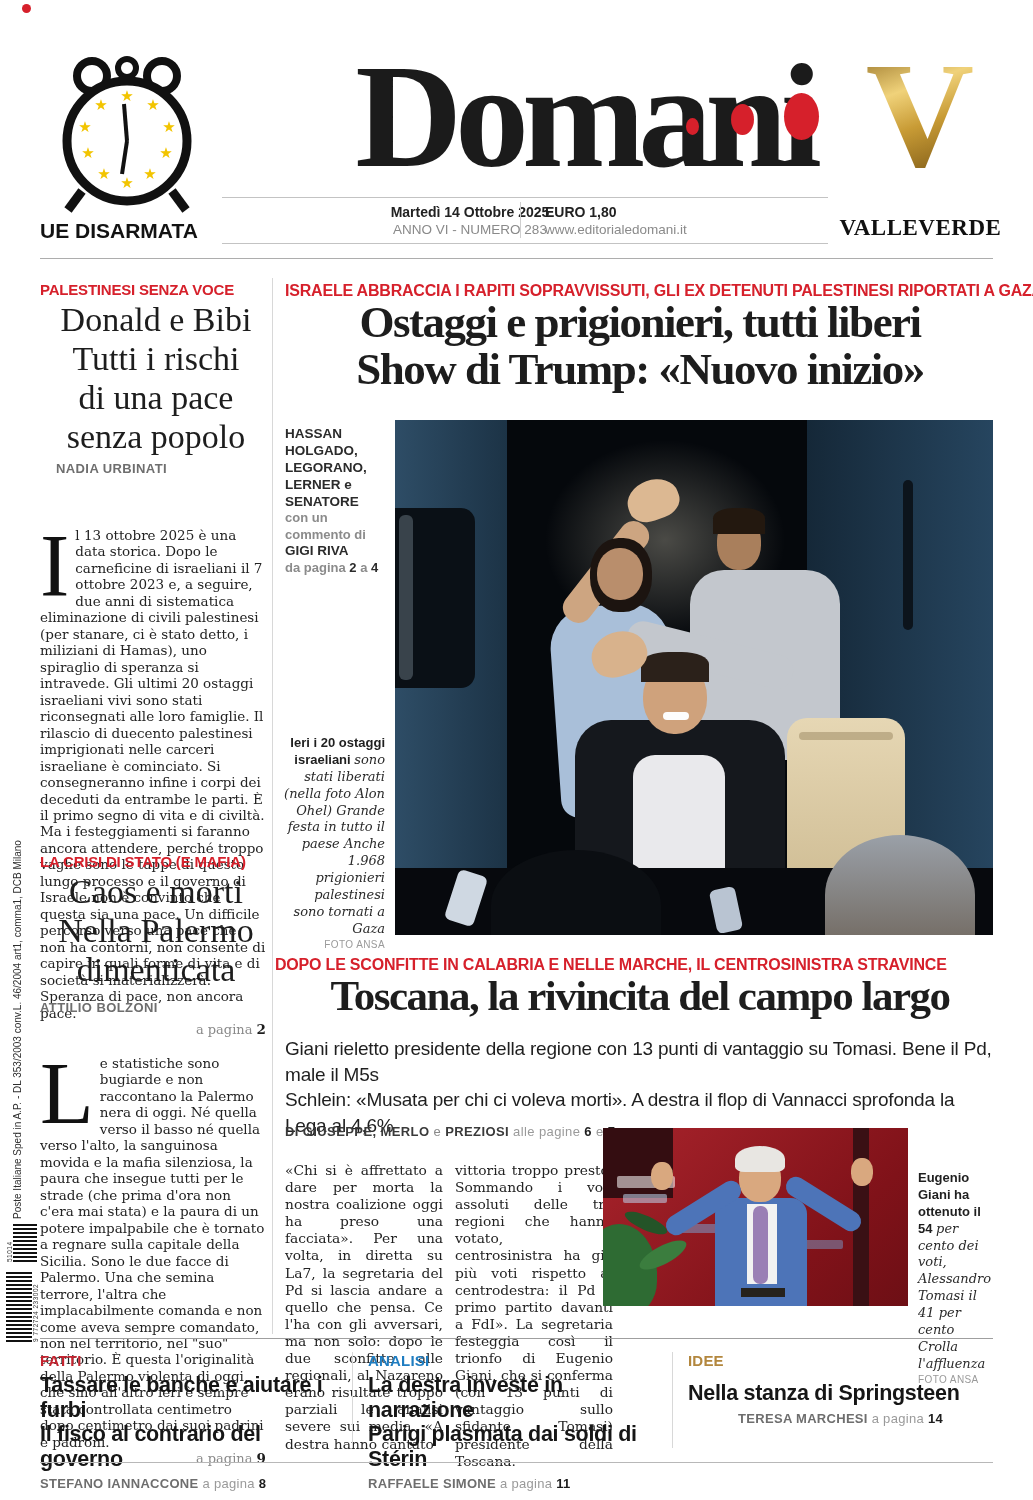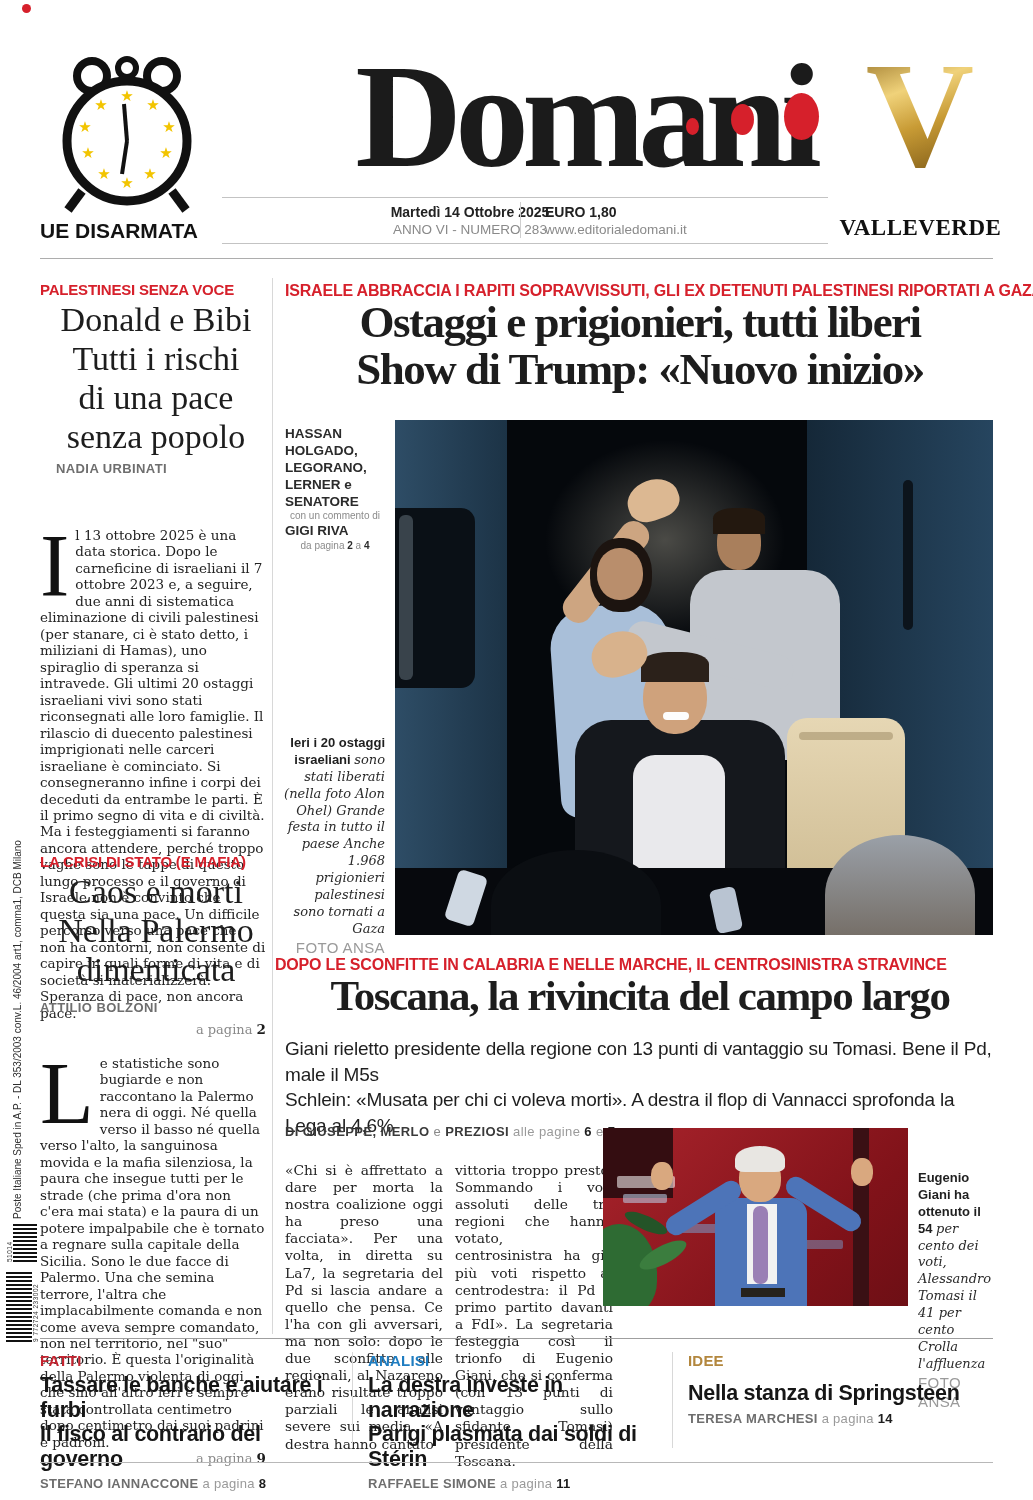--- a/index.html
+++ b/index.html
@@ -30,25 +30,25 @@
   .h-lead{font-size:45px;line-height:1.04;font-weight:800;letter-spacing:-1.5px;}
   .h-tosc{font-size:43px;line-height:1.05;font-weight:800;letter-spacing:-1.5px;}
   .byline{font-size:13px;color:#6e6e6e;font-weight:600;letter-spacing:.4px;}
   .body-serif{font-family:"DejaVu Serif","Liberation Serif",serif;font-size:13.5px;line-height:1.22;color:#232323;}
   .dropcap{float:left;font-family:"Liberation Serif",serif;font-size:88px;line-height:.74;
            padding:6px 6px 0 0;color:#111;}
   .pageref{font-size:13px;color:#8a8a8a;text-align:right;}
   .pageref b{color:#1d1d1d;font-size:13.5px;}
   .deck{font-size:19px;line-height:1.35;color:#1f1f1f;font-weight:500;letter-spacing:-.2px;}
   .contrib{font-size:13.5px;font-weight:bold;line-height:1.25;color:#2b2b2b;}
-  .contrib-note{font-size:10px;color:#8b8b8b;font-weight:normal;line-height:1.25;text-align:center;}
+  .contrib-note{font-size:13px;color:#8b8b8b;font-weight:bold;line-height:1.25;}
   .caption{font-size:13px;line-height:1.3;text-align:right;}
   .caption .cb{font-weight:bold;color:#1f1f1f;}
   .caption .ci{font-family:"DejaVu Serif","Liberation Serif",serif;font-style:italic;color:#2a2a2a;}
-  .credit{font-size:15px;color:#9a9a9a;letter-spacing:.4px;}
+  .credit{font-size:10px;color:#9a9a9a;letter-spacing:.4px;}
   .twocol{font-family:"DejaVu Serif","Liberation Serif",serif;font-size:13.8px;line-height:1.24;
           color:#232323;text-align:justify;}
   
   .b-label{font-size:15px;font-weight:bold;letter-spacing:.2px;}
   .b-head{font-size:21.5px;font-weight:bold;line-height:1.14;color:#161616;letter-spacing:-.3px;}
   .b-by{font-size:13px;color:#6e6e6e;font-weight:600;letter-spacing:.3px;}
   .b-by .pr{color:#9a9a9a;font-weight:normal;}
   .b-by .pn{color:#1d1d1d;font-weight:bold;}
   
   .postal{writing-mode:vertical-rl;transform:rotate(180deg);font-size:10px;color:#2e2e2e;white-space:nowrap;}
@@ -282,21 +282,21 @@
       <span class="pr">a pagina</span>
       <span class="pn">11</span>
     </div>
   </div>
 
   <div class="abs" style="left:688px;top:1352px;width:305px;">
     <div class="b-label" style="color:#b3873e;">IDEE</div>
     <div class="b-head" style="margin-top:12px;">
       <div>Nella stanza di Springsteen</div>
     </div>
-    <div class="b-by" style="margin-top:5px;">
+    <div class="b-by" style="margin-top:5px;text-align:center;">
       <span>TERESA MARCHESI</span>
       <span class="pr">a pagina</span>
       <span class="pn">14</span>
     </div>
   </div>
 
   <div class="abs hline" style="left:40px;top:1462px;width:953px;background:#b8b8b8;"></div>
 
   <div class="abs postal" style="left:12px;top:824px;height:395px;">Poste Italiane Sped in A.P. - DL 353/2003 conv.L. 46/2004 art1, comma1, DCB Milano</div>
   <div class="abs" style="left:6px;top:1222px;width:34px;">

